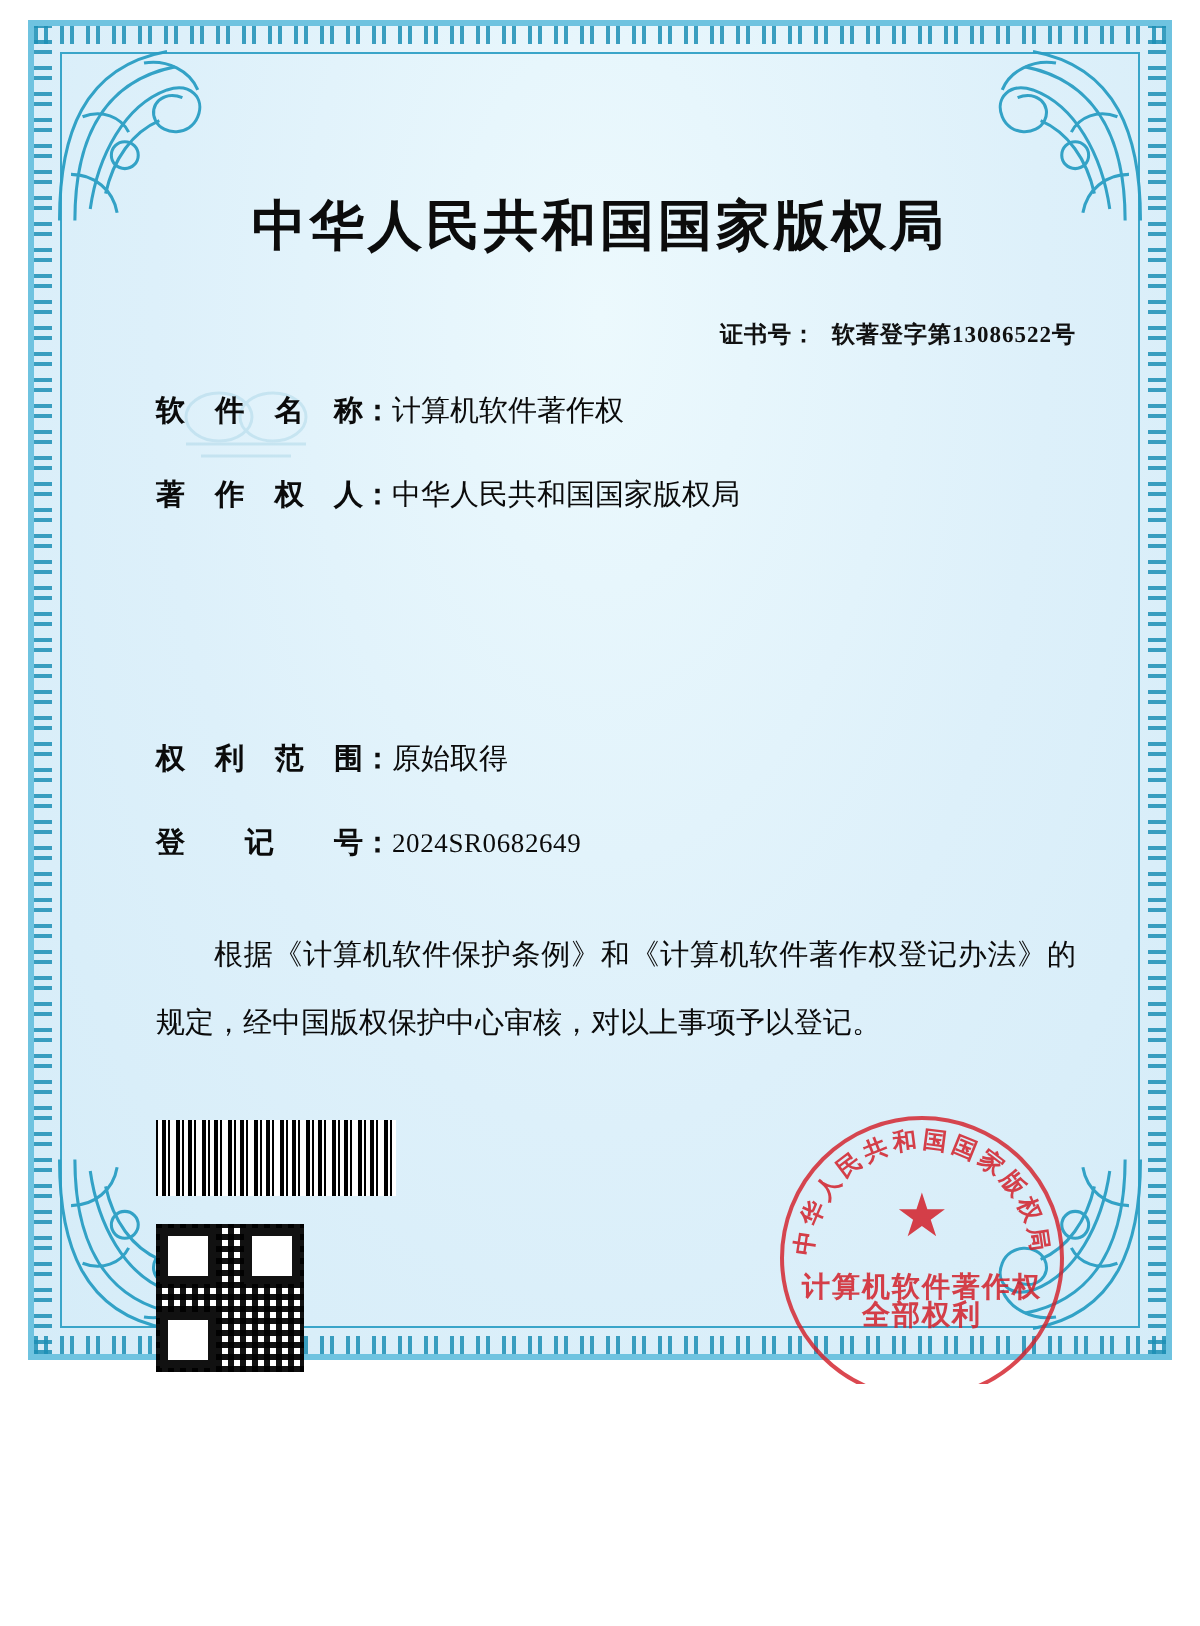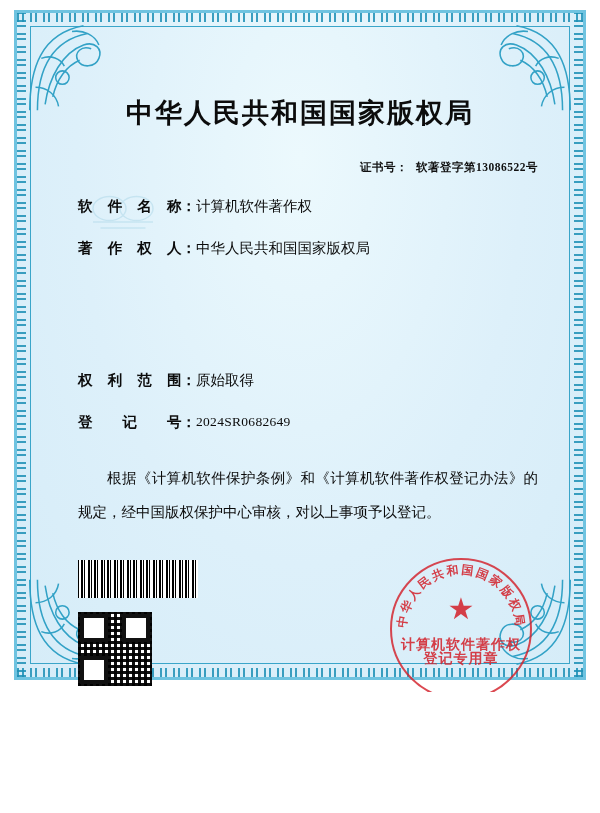--- a/index.html
+++ b/index.html
@@ -428,17 +428,17 @@
       <defs>
         <path id="sealArc" d="M 16,71 A 55,55 0 0 1 126,71" fill="none"></path>
       </defs>
       <text font-size="12" font-weight="bold" fill="#d3202a" opacity="0.85" letter-spacing="2.2" font-family="Liberation Serif, serif">
         <textPath href="#sealArc" startOffset="50%" text-anchor="middle">中华人民共和国国家版权局</textPath>
       </text>
     </svg>
     <div class="seal-star">★</div>
     <div class="seal-lines">
       <div>计算机软件著作权</div>
-      <div>登记专用章</div>
+      <div>全部权利</div>
     </div>
   </div>
 
 </div>
 
 </body></html>

